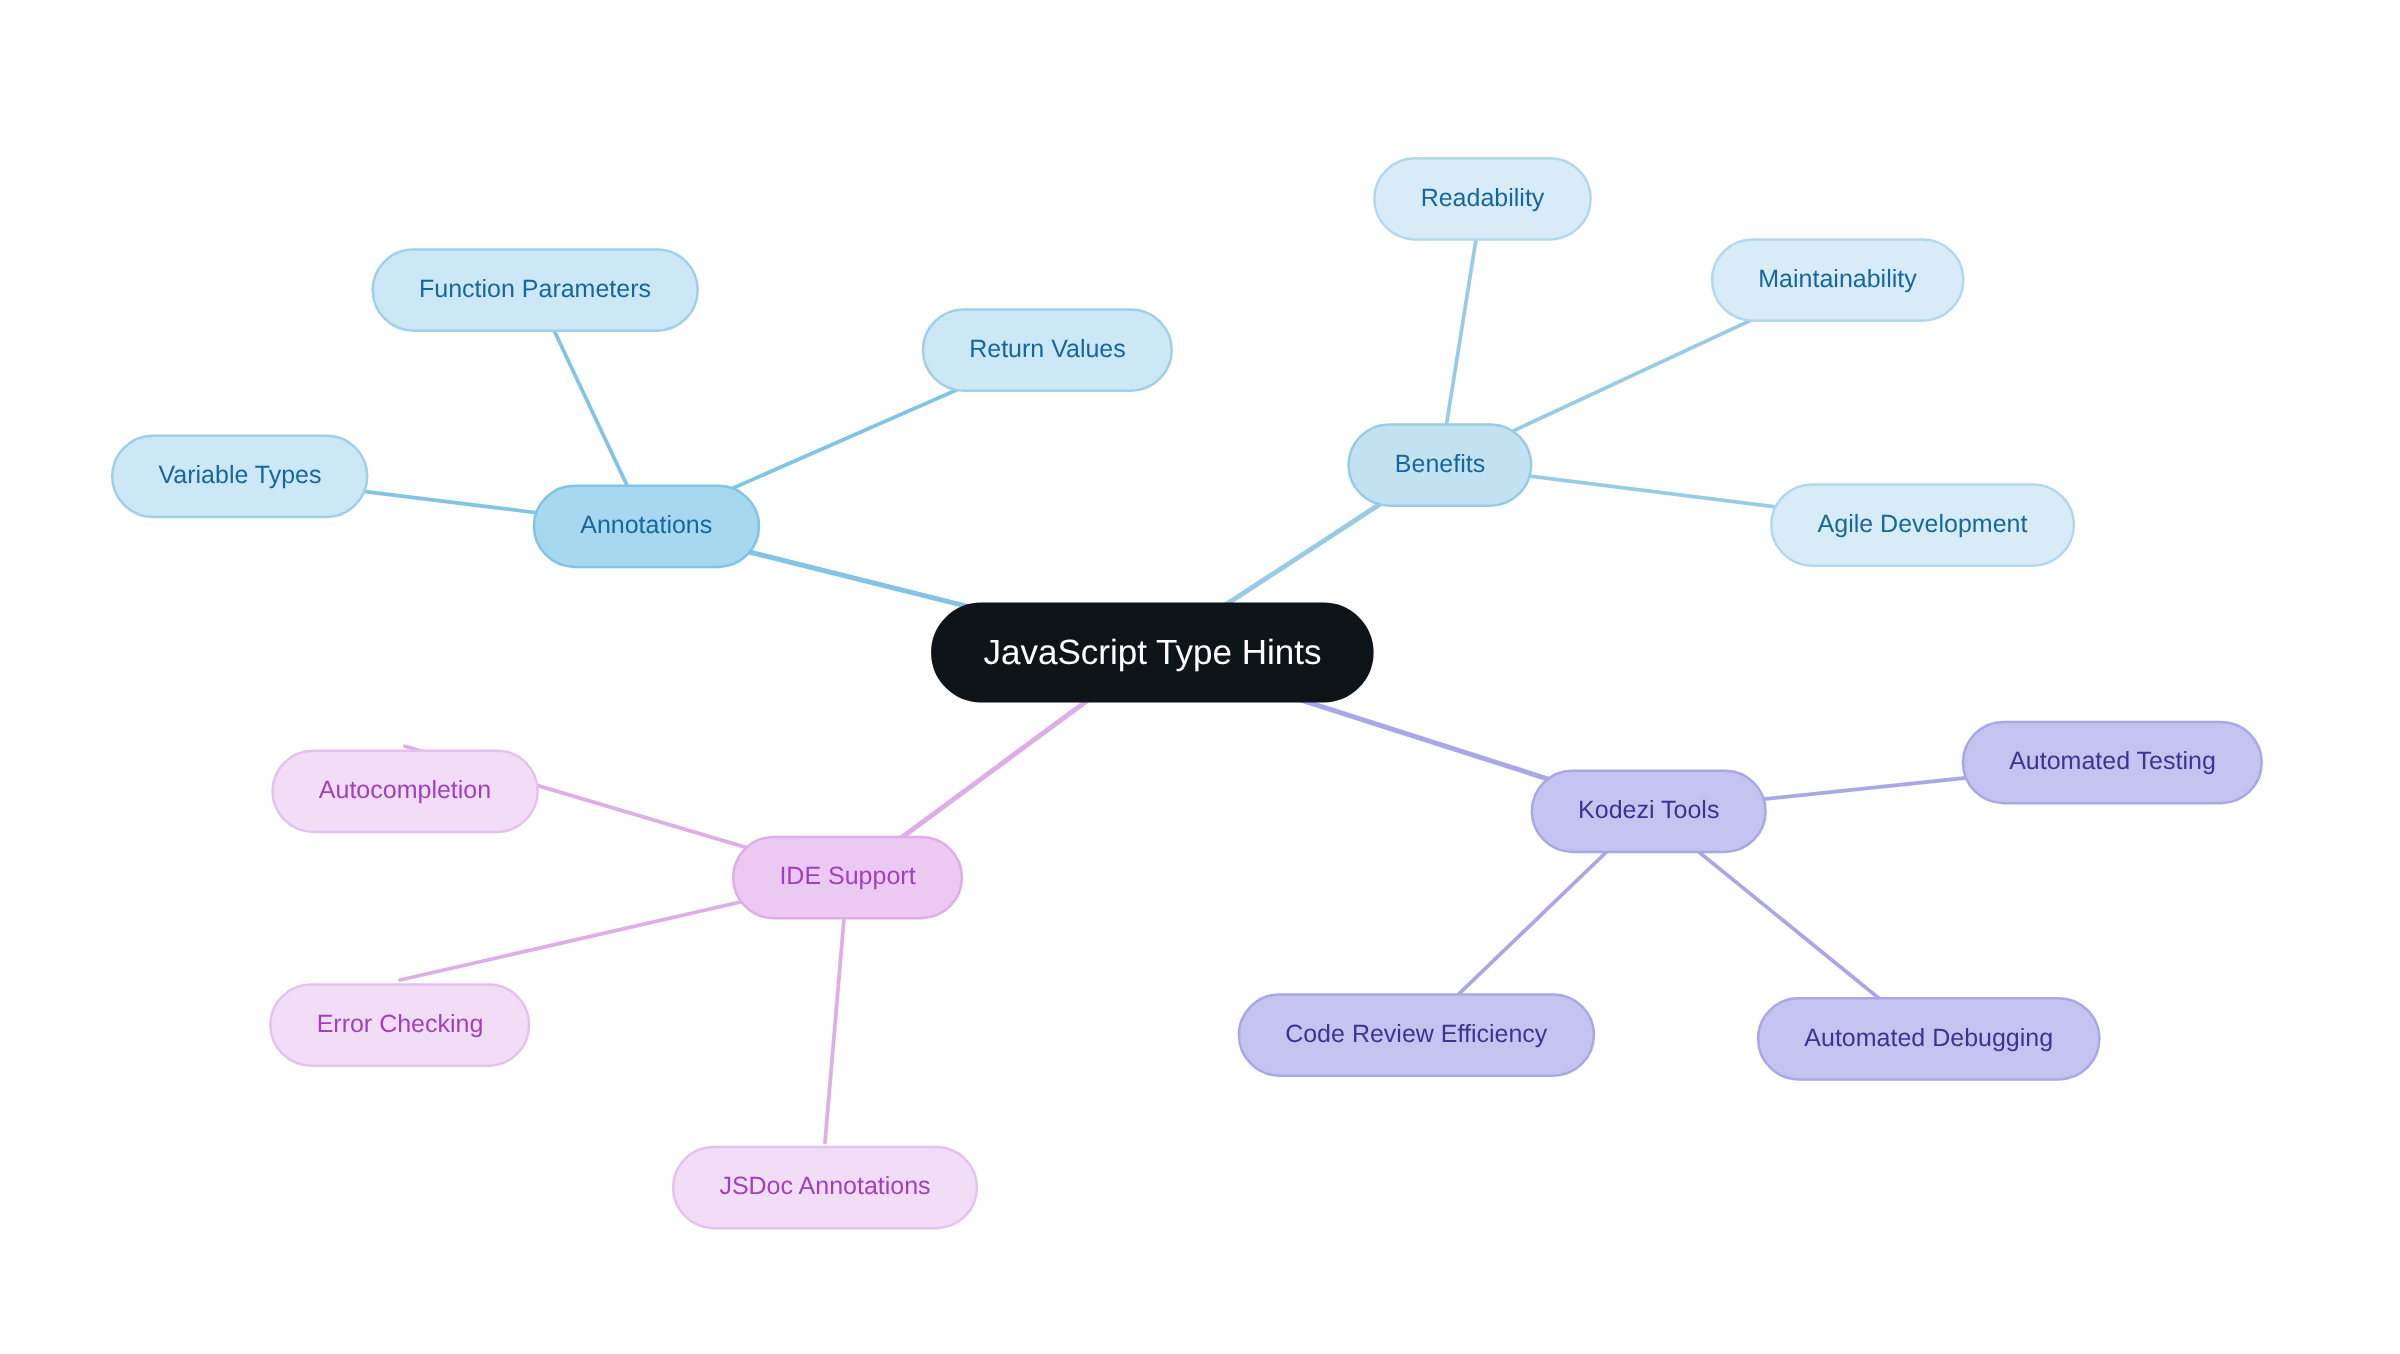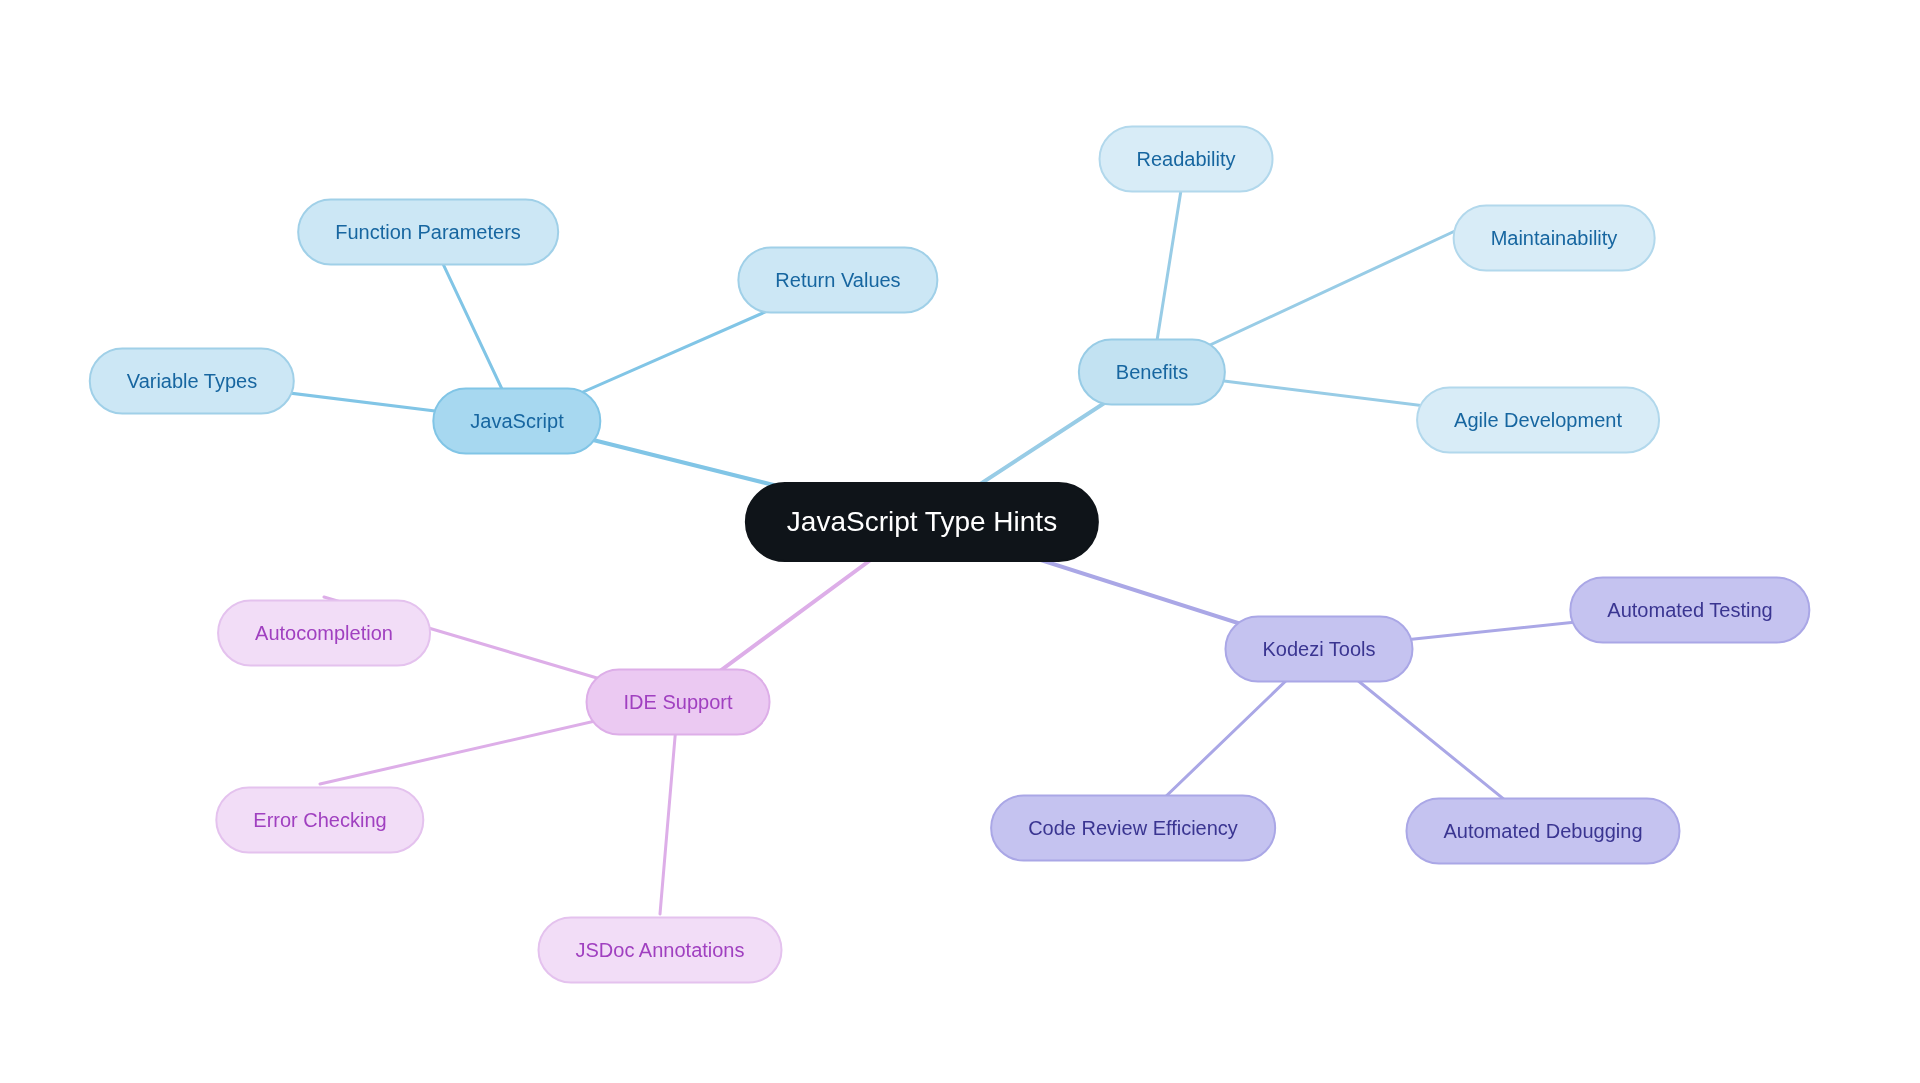--- a/index.html
+++ b/index.html
@@ -100,38 +100,38 @@
     <line x1="1319" y1="649" x2="1690" y2="610" stroke="#aaa7e6" stroke-width="3" stroke-linecap="round"></line>
     <line x1="1319" y1="649" x2="1133" y2="828" stroke="#aaa7e6" stroke-width="3" stroke-linecap="round"></line>
     <line x1="1319" y1="649" x2="1543" y2="831" stroke="#aaa7e6" stroke-width="3" stroke-linecap="round"></line>
   </svg>
 
 <div id="nodes">
     <div class="node center" style="left: 922px; top: 522px; text-align: right;">
       <span>JavaScript Type Hints</span>
     </div>
     <div class="node blue-branch" style="left: 517px; top: 421px;">
-      <span>JavaScript</span>
+      <span>Annotations</span>
     </div>
     <div class="node blue-leaf" style="left: 192px; top: 381px;">
       <span>Variable Types</span>
     </div>
     <div class="node blue-leaf" style="left: 428px; top: 232px;">
       <span>Function Parameters</span>
     </div>
     <div class="node blue-leaf" style="left: 838px; top: 280px;">
       <span>Return Values</span>
     </div>
     <div class="node lightblue-branch" style="left: 1152px; top: 372px;">
       <span>Benefits</span>
     </div>
     <div class="node lightblue-leaf" style="left: 1186px; top: 159px;">
       <span>Readability</span>
     </div>
-    <div class="node lightblue-leaf" style="left: 1554px; top: 224px; margin-top: 14px;">
+    <div class="node lightblue-leaf" style="left: 1470px; top: 224px;">
       <span>Maintainability</span>
     </div>
     <div class="node lightblue-leaf" style="left: 1538px; top: 420px;">
       <span>Agile Development</span>
     </div>
     <div class="node pink-branch" style="left: 678px; top: 702px; justify-content: flex-end;">
       <span>IDE Support</span>
     </div>
     <div class="node pink-leaf" style="left: 324px; top: 597px;">
       <span>Autocompletion</span>

